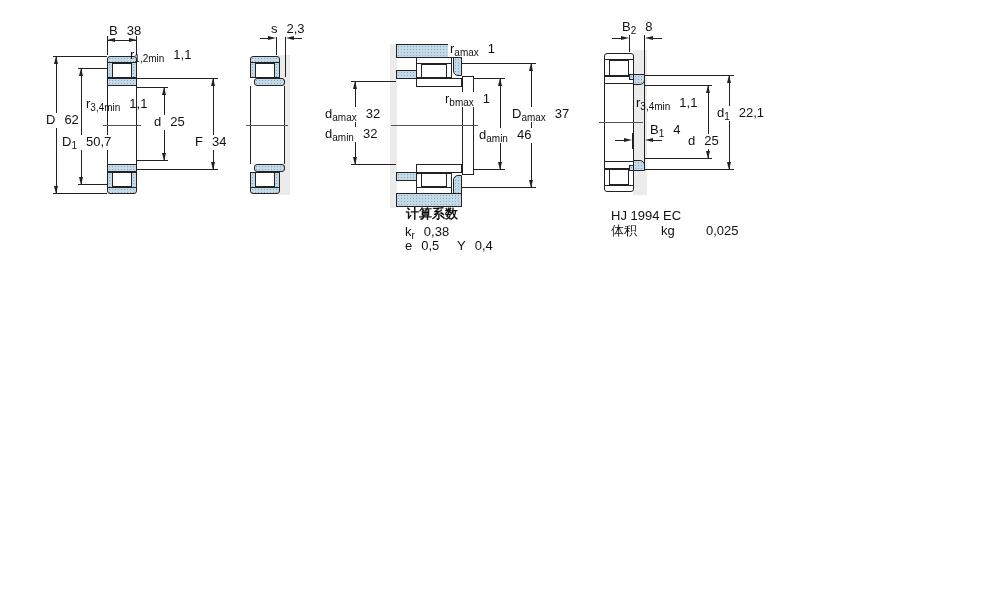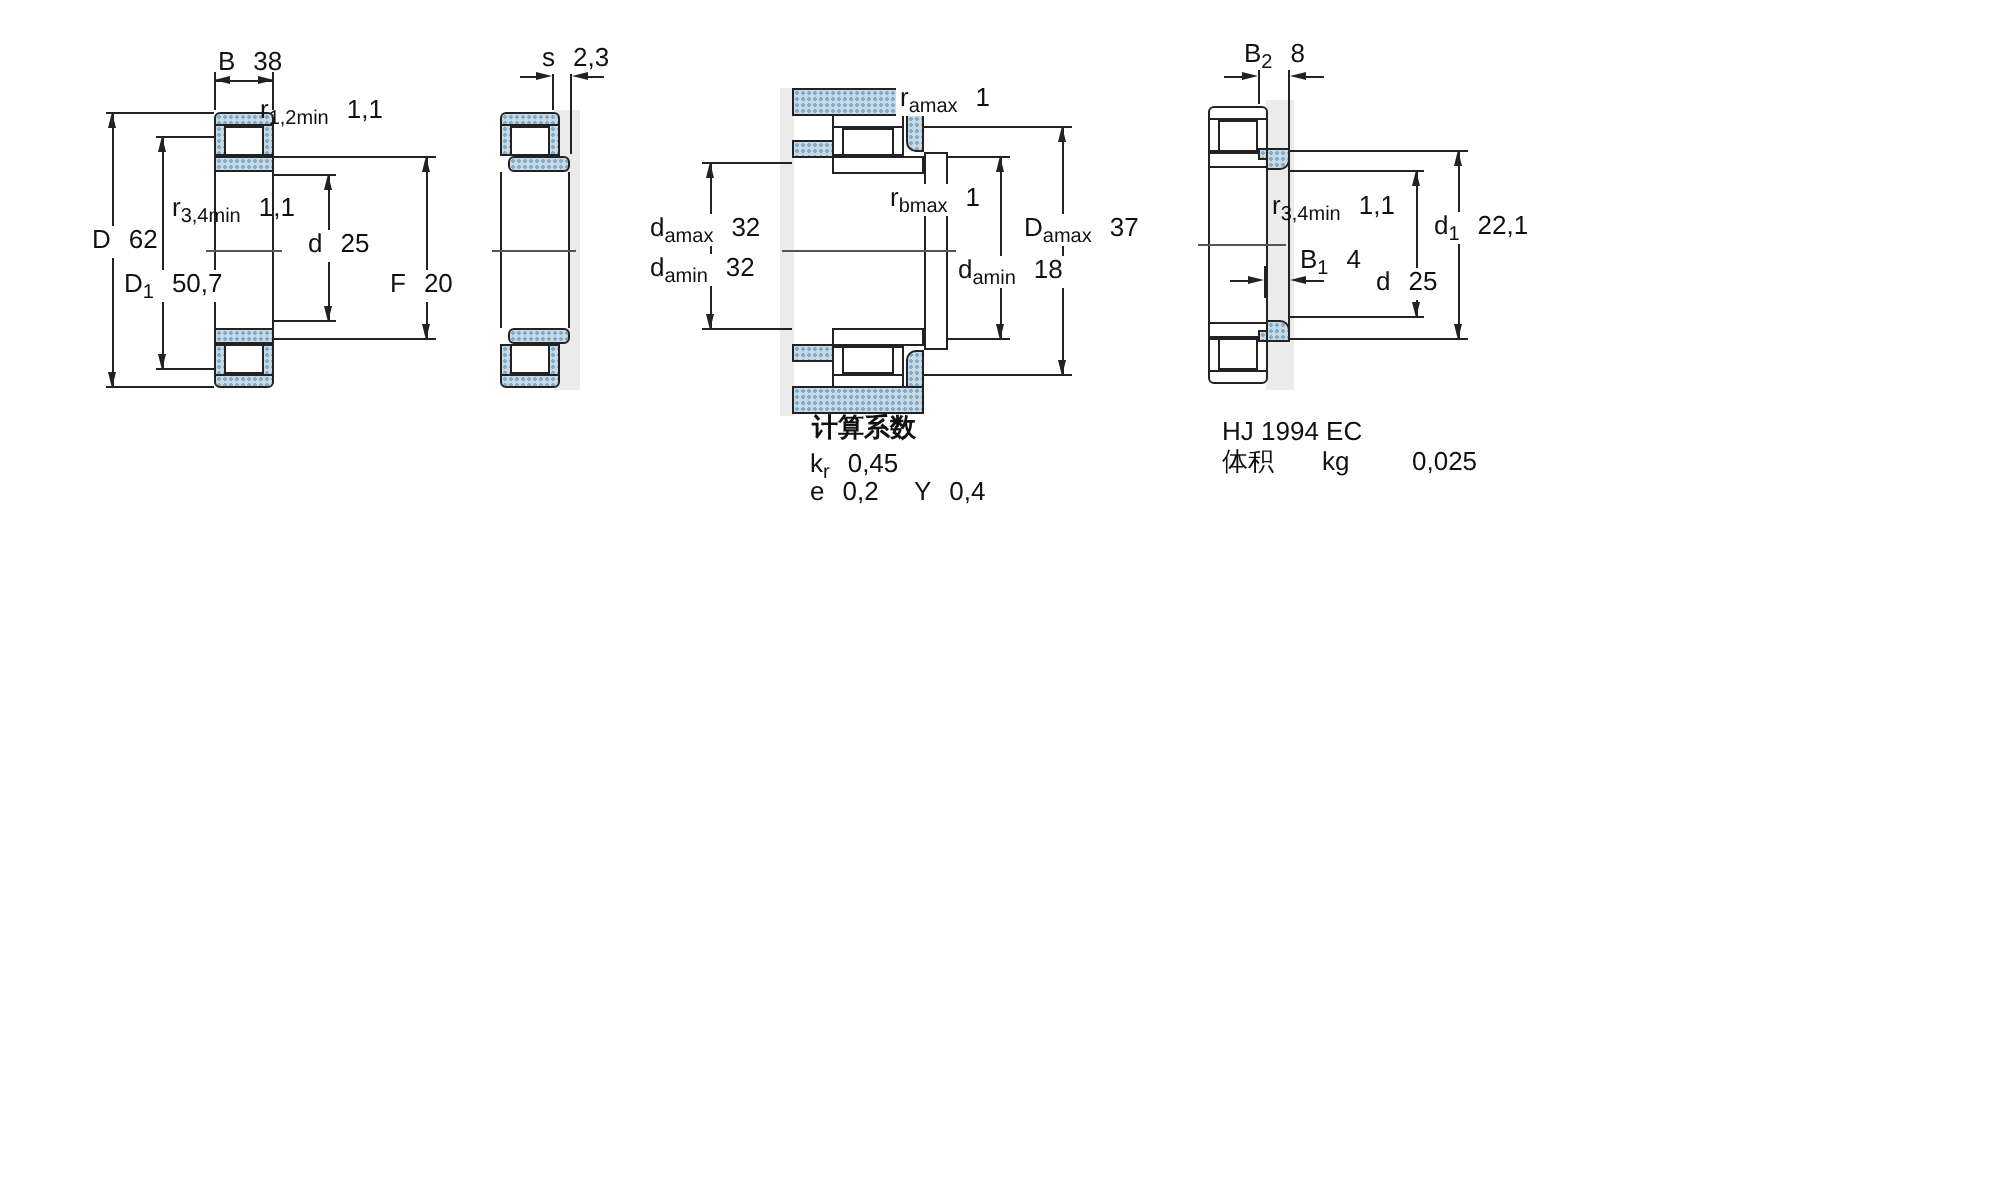--- a/index.html
+++ b/index.html
@@ -71,21 +71,21 @@
   <div class="ad" style="left:211px;top:162px"></div>
   <div class="h" style="left:137px;top:78px;width:81px"></div>
   <div class="h" style="left:137px;top:169px;width:81px"></div>
 
   <div class="lb" style="left:109px;top:24px"><span>B</span><span class="sub"></span><span class="val">38</span></div>
   <div class="lb" style="left:130px;top:48px"><span>r</span><span class="sub">1,2min</span><span class="val">1,1</span></div>
   <div class="lb" style="left:86px;top:97px"><span>r</span><span class="sub">3,4min</span><span class="val">1,1</span></div>
   <div class="lb bg" style="left:44px;top:113px"><span>D</span><span class="sub"></span><span class="val">62</span></div>
   <div class="lb bg" style="left:60px;top:135px"><span>D</span><span class="sub">1</span><span class="val">50,7</span></div>
   <div class="lb bg" style="left:152px;top:115px"><span>d</span><span class="sub"></span><span class="val">25</span></div>
-  <div class="lb bg" style="left:193px;top:135px"><span>F</span><span class="sub"></span><span class="val">20</span></div>
+  <div class="lb bg" style="left:193px;top:135px"><span>F</span><span class="sub"></span><span class="val">34</span></div>
 
   <div class="gray" style="left:277px;top:55px;width:13px;height:140px"></div>
   <div class="bl" style="left:250px;top:56px;width:30px;height:7px;border-radius:3px 3px 0 0"></div>
   <div class="bl" style="left:250px;top:62px;width:6px;height:16px"></div>
   <div class="bl" style="left:274px;top:62px;width:6px;height:16px"></div>
   <div class="wh" style="left:255px;top:63px;width:20px;height:15px"></div>
   <div class="bl" style="left:254px;top:78px;width:31px;height:8px;border-radius:3px"></div>
   <div style="position:absolute;left:250px;top:86px;width:35px;height:78px;border-left:1px solid #222;border-right:1px solid #222;background:#fff"></div>
   <div class="bl" style="left:254px;top:164px;width:31px;height:8px;border-radius:3px"></div>
   <div class="bl" style="left:250px;top:172px;width:6px;height:16px"></div>
@@ -138,25 +138,25 @@
   <div class="au" style="left:498px;top:78px"></div>
   <div class="ad" style="left:498px;top:162px"></div>
   <div class="h" style="left:474px;top:78px;width:31px"></div>
   <div class="h" style="left:474px;top:169px;width:31px"></div>
 
   <div class="lb bg" style="left:448px;top:42px"><span>r</span><span class="sub">amax</span><span class="val">1</span></div>
   <div class="lb bg" style="left:443px;top:92px"><span>r</span><span class="sub">bmax</span><span class="val">1</span></div>
   <div class="lb bg" style="left:323px;top:107px"><span>d</span><span class="sub">amax</span><span class="val">32</span></div>
   <div class="lb bg" style="left:323px;top:127px"><span>d</span><span class="sub">amin</span><span class="val">32</span></div>
   <div class="lb bg" style="left:510px;top:107px"><span>D</span><span class="sub">amax</span><span class="val">37</span></div>
-  <div class="lb bg" style="left:477px;top:128px"><span>d</span><span class="sub">amin</span><span class="val">18</span></div>
+  <div class="lb bg" style="left:477px;top:128px"><span>d</span><span class="sub">amin</span><span class="val">46</span></div>
 
   <div class="lb bold" style="left:406px;top:207px">计算系数</div>
-  <div class="lb" style="left:405px;top:225px"><span>k</span><span class="sub">r</span><span class="val">0,45</span></div>
-  <div class="lb" style="left:405px;top:239px"><span>e</span><span class="val">0,2</span></div>
+  <div class="lb" style="left:405px;top:225px"><span>k</span><span class="sub">r</span><span class="val">0,38</span></div>
+  <div class="lb" style="left:405px;top:239px"><span>e</span><span class="val">0,5</span></div>
   <div class="lb" style="left:457px;top:239px"><span>Y</span><span class="val">0,4</span></div>
 
   <div class="gray" style="left:633px;top:50px;width:14px;height:145px"></div>
   <div class="wh" style="left:604px;top:53px;width:30px;height:7px;border-radius:3px 3px 0 0"></div>
   <div class="wh" style="left:604px;top:59px;width:6px;height:17px"></div>
   <div class="wh" style="left:628px;top:59px;width:6px;height:17px"></div>
   <div class="wh" style="left:609px;top:60px;width:20px;height:16px"></div>
   <div class="wh" style="left:604px;top:76px;width:30px;height:8px"></div>
   <div style="position:absolute;left:604px;top:84px;width:30px;height:77px;border-left:1px solid #222;border-right:1px solid #222;background:#fff"></div>
   <div class="wh" style="left:604px;top:161px;width:30px;height:8px"></div>

